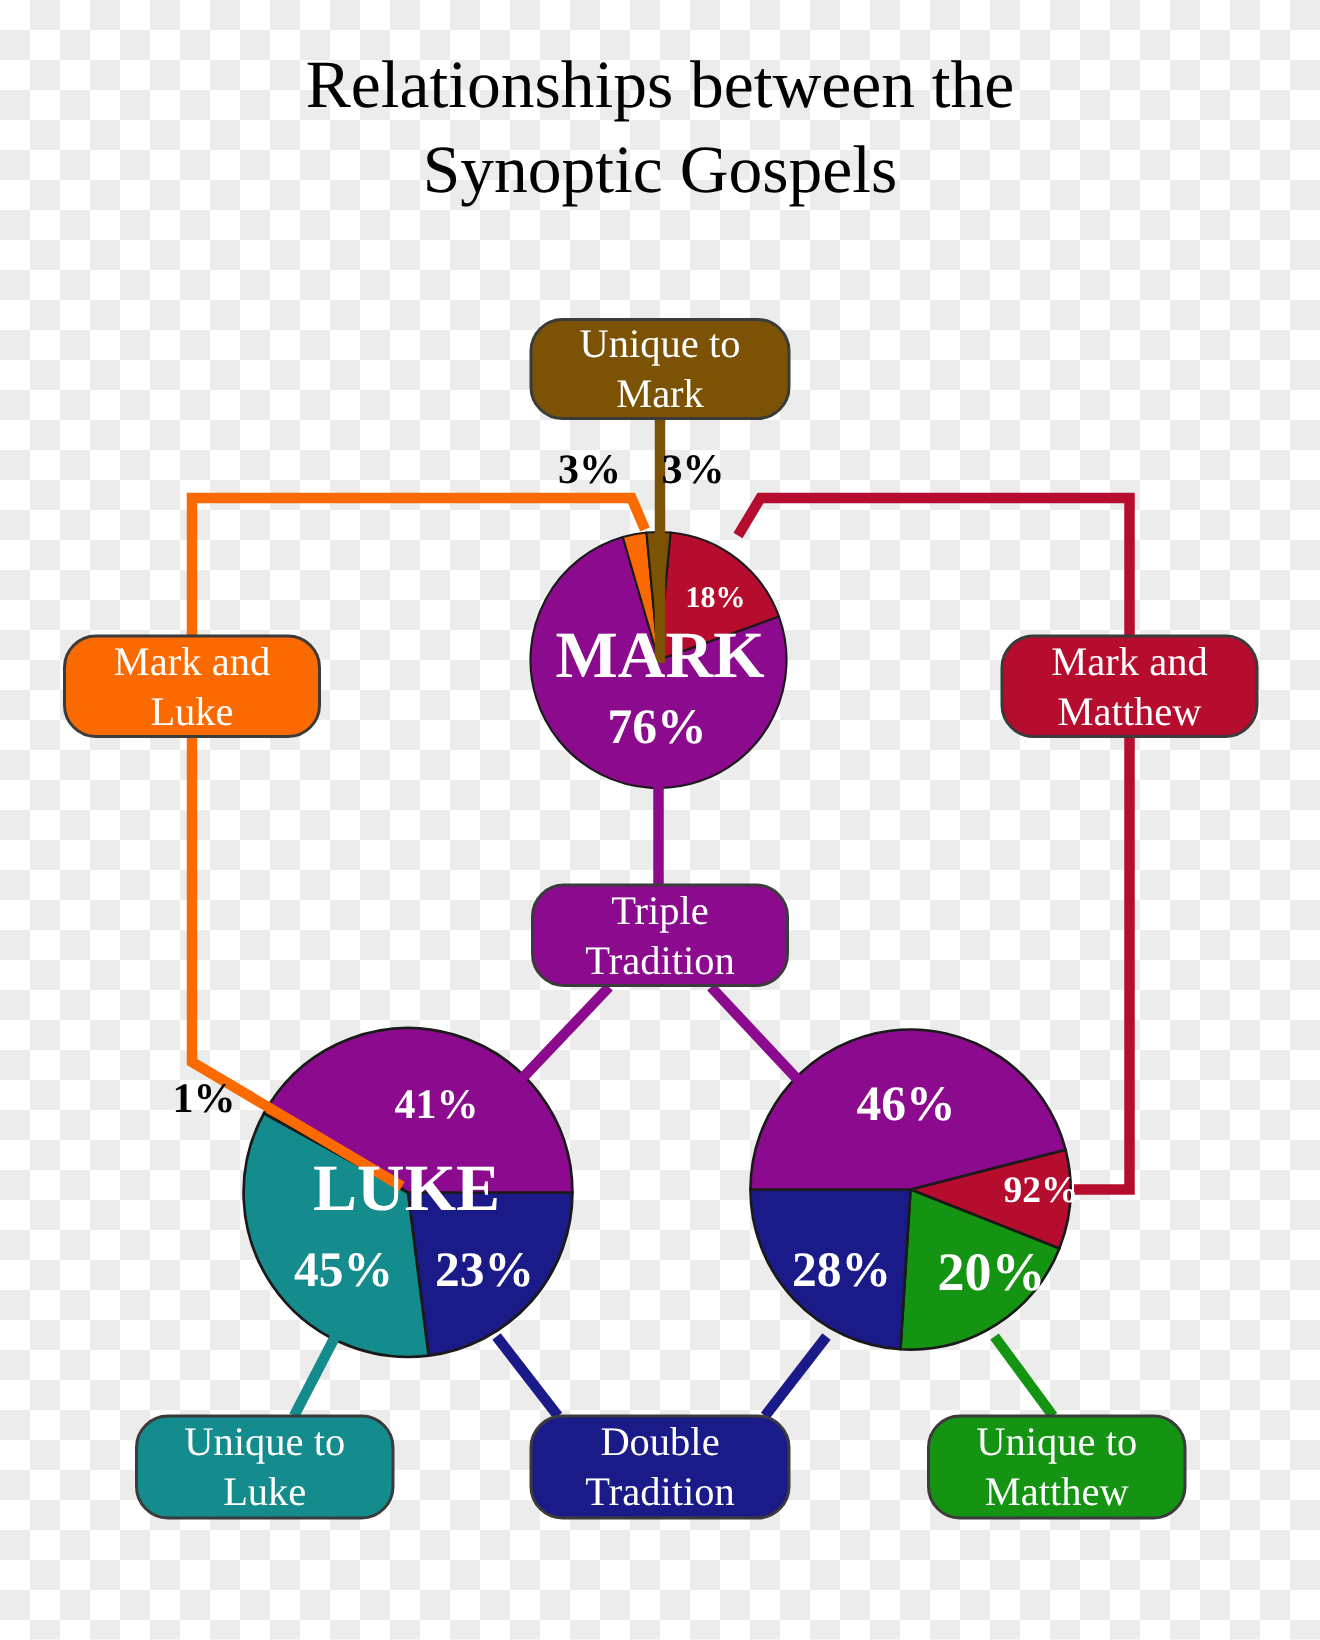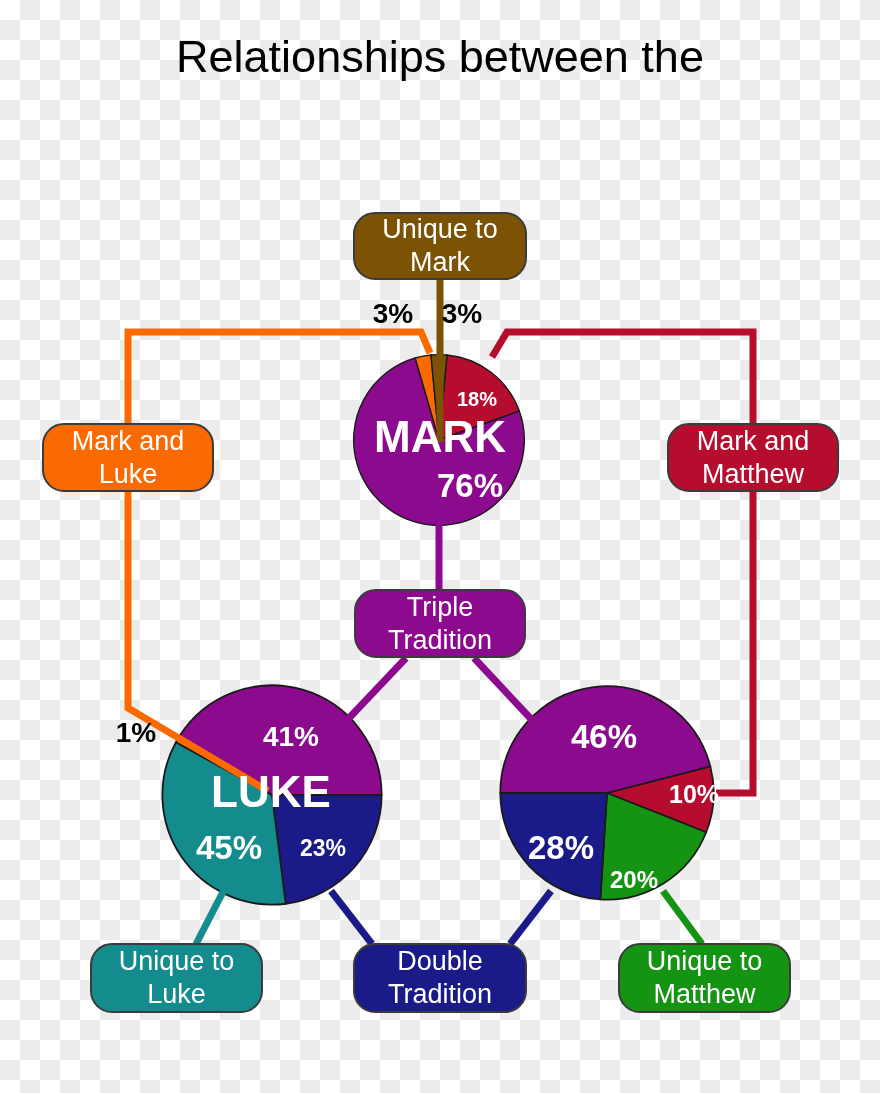--- a/index.html
+++ b/index.html
@@ -1,20 +1,20 @@
 <!DOCTYPE html>
 <html><head>
 <meta charset="utf-8">
 <style>
   html,body{margin:0;padding:0;}
   .stage{
     position:relative;
     width:880px;height:1093px;
     overflow:hidden;
-    font-family:Liberation Sans, sans-serif;
+    font-family:Liberation Serif, serif;
     background:conic-gradient(#ececec 25%, #ffffff 25% 50%, #ececec 50% 75%, #ffffff 75%);
     background-size:40px 40px;
   }
   .title{
     position:absolute;left:0;top:28px;width:880px;
     text-align:center;color:#000;
     font-size:45px;line-height:57px;font-weight:400;
   }
   svg.connectors{position:absolute;left:0;top:0;z-index:3;}
   .conn{fill:none;stroke-width:7;}
@@ -43,39 +43,40 @@
   #box-unique-matt  {left:618px;top:943px;width:173px;height:70px;}
   
   #pie-mark{left:351px;top:352px;width:176px;height:176px;}
   #pie-luke{left:159px;top:682px;width:226px;height:226px;}
   #pie-matt{left:497px;top:683px;width:220px;height:220px;}
   
   #lbl-3l  {left:393px;top:314px;font-size:28px;}
   #lbl-3r  {left:462px;top:314px;font-size:28px;}
   #lbl-18  {left:477px;top:399px;font-size:20px;}
   #lbl-mark{left:440px;top:437px;font-size:44px;}
-  #lbl-76  {left:438px;top:486px;font-size:33px;margin-left:32px;}
+  #lbl-76  {left:438px;top:486px;font-size:33px;}
   #lbl-1   {left:136px;top:733px;font-size:28px;}
   #lbl-41  {left:291px;top:737px;font-size:28px;}
   #lbl-luke{left:271px;top:792px;font-size:44px;}
   #lbl-35  {left:229px;top:848px;font-size:33px;}
-  #lbl-23  {left:323px;top:848px;font-size:23px;}
+  #lbl-23  {left:323px;top:848px;font-size:33px;}
   #lbl-46  {left:604px;top:737px;font-size:33px;}
   #lbl-matt{left:608px;top:792px;font-size:44px;}
   #lbl-10  {left:694px;top:794px;font-size:25px;}
   #lbl-24  {left:561px;top:848px;font-size:33px;}
-  #lbl-20  {left:634px;top:848px;font-size:24px;margin-top:32px;}
+  #lbl-20  {left:661px;top:848px;font-size:36px;}
 </style>
 </head>
 <body>
 
 <div class="stage">
 
   <div class="title">
     <div>Relationships between the</div>
+    <div>Synoptic Gospels</div>
   </div>
 
   <div class="pie" id="pie-mark">
       <svg viewBox="0 0 200 200">
         <path d="M100,100 L109.13,3.43 A97,97 0 0 1 191.27,67.14 Z" fill="#B60D2F" stroke="#1A1A1A" stroke-width="1.6" stroke-linejoin="round"></path>
         <path d="M100,100 L191.27,67.14 A97,97 0 1 1 72.94,6.85 Z" fill="#8C0A8E" stroke="#1A1A1A" stroke-width="1.6" stroke-linejoin="round"></path>
         <path d="M100,100 L72.94,6.85 A97,97 0 0 1 90.87,3.43 Z" fill="#FB6A00" stroke="#1A1A1A" stroke-width="1.6" stroke-linejoin="round"></path>
         <path d="M100,100 L90.87,3.43 A97,97 0 0 1 109.13,3.43 Z" fill="#7C5304" stroke="#1A1A1A" stroke-width="1.6" stroke-linejoin="round"></path>
       </svg>
     </div>
@@ -142,17 +143,17 @@
   <div class="lbl dark" id="lbl-3r">3%</div>
   <div class="lbl" id="lbl-18">18%</div>
   <div class="lbl" id="lbl-mark">MARK</div>
   <div class="lbl" id="lbl-76">76%</div>
   <div class="lbl dark" id="lbl-1">1%</div>
   <div class="lbl" id="lbl-41">41%</div>
   <div class="lbl" id="lbl-luke">LUKE</div>
   <div class="lbl" id="lbl-35">45%</div>
   <div class="lbl" id="lbl-23">23%</div>
   <div class="lbl" id="lbl-46">46%</div>
-  <div class="lbl" id="lbl-10">10%</div>
+  <div class="lbl" id="lbl-10">92%</div>
   <div class="lbl" id="lbl-24">28%</div>
   <div class="lbl" id="lbl-20">20%</div>
 
 </div>
 
 </body></html>

